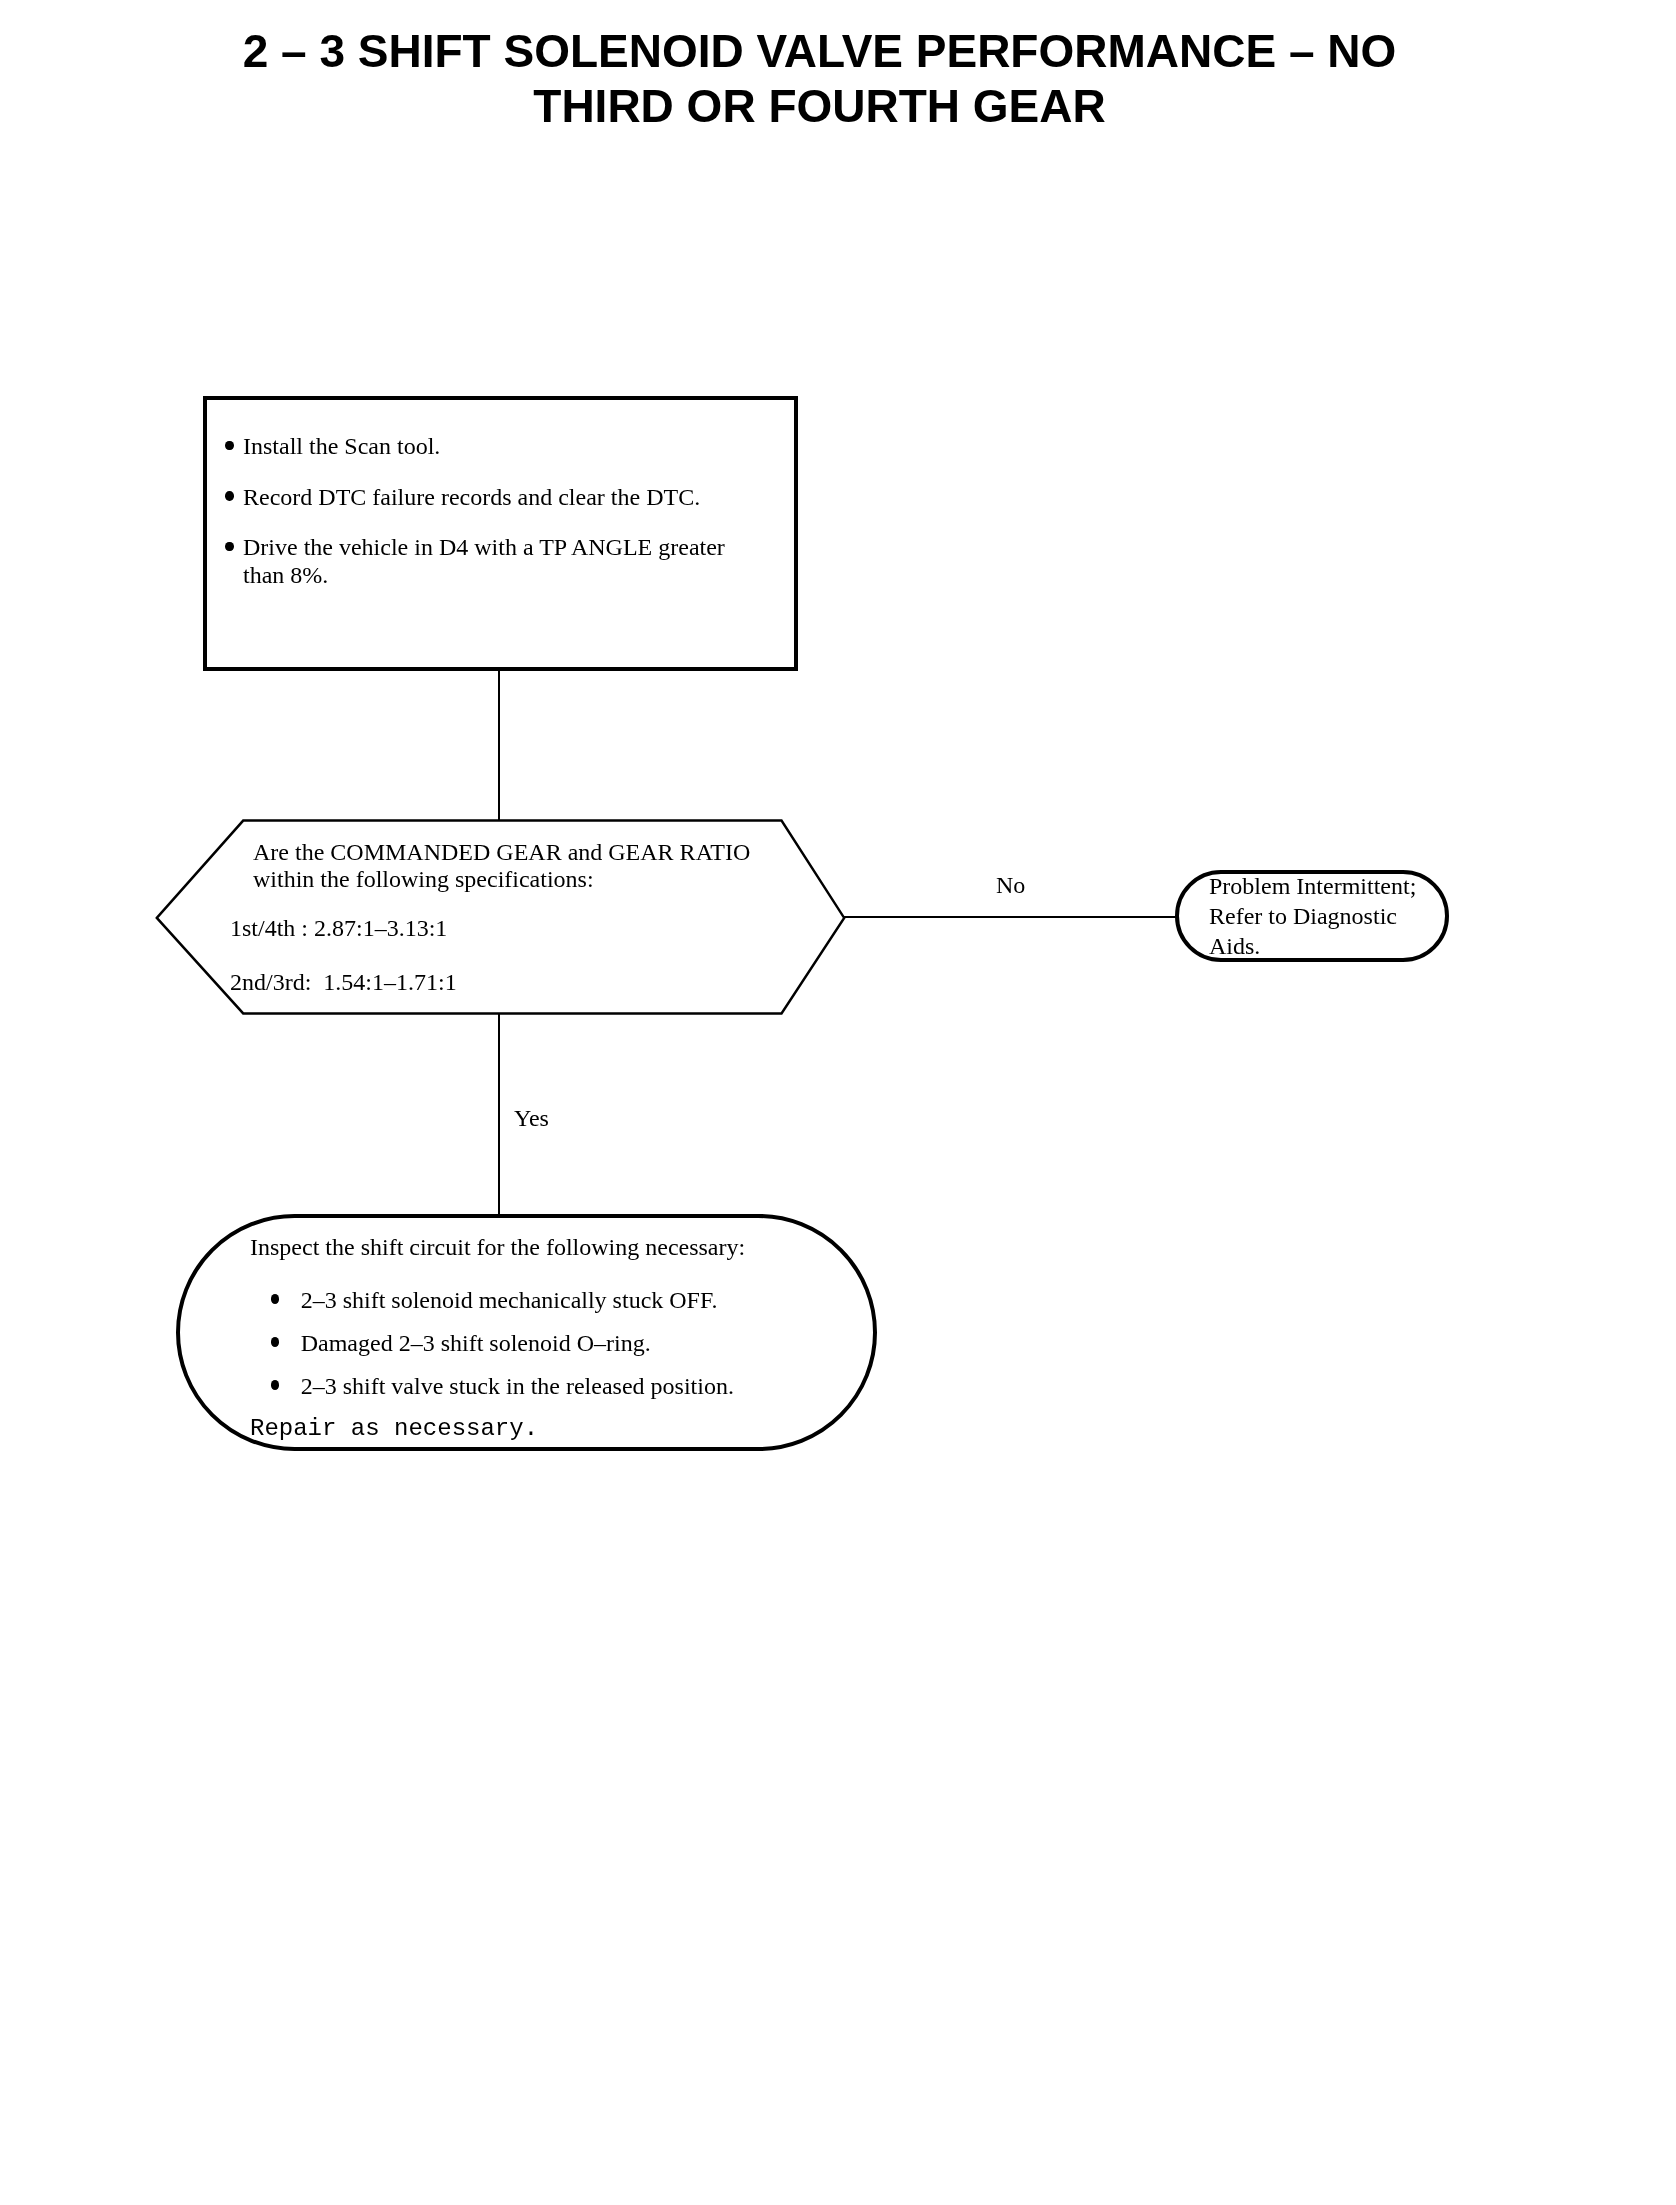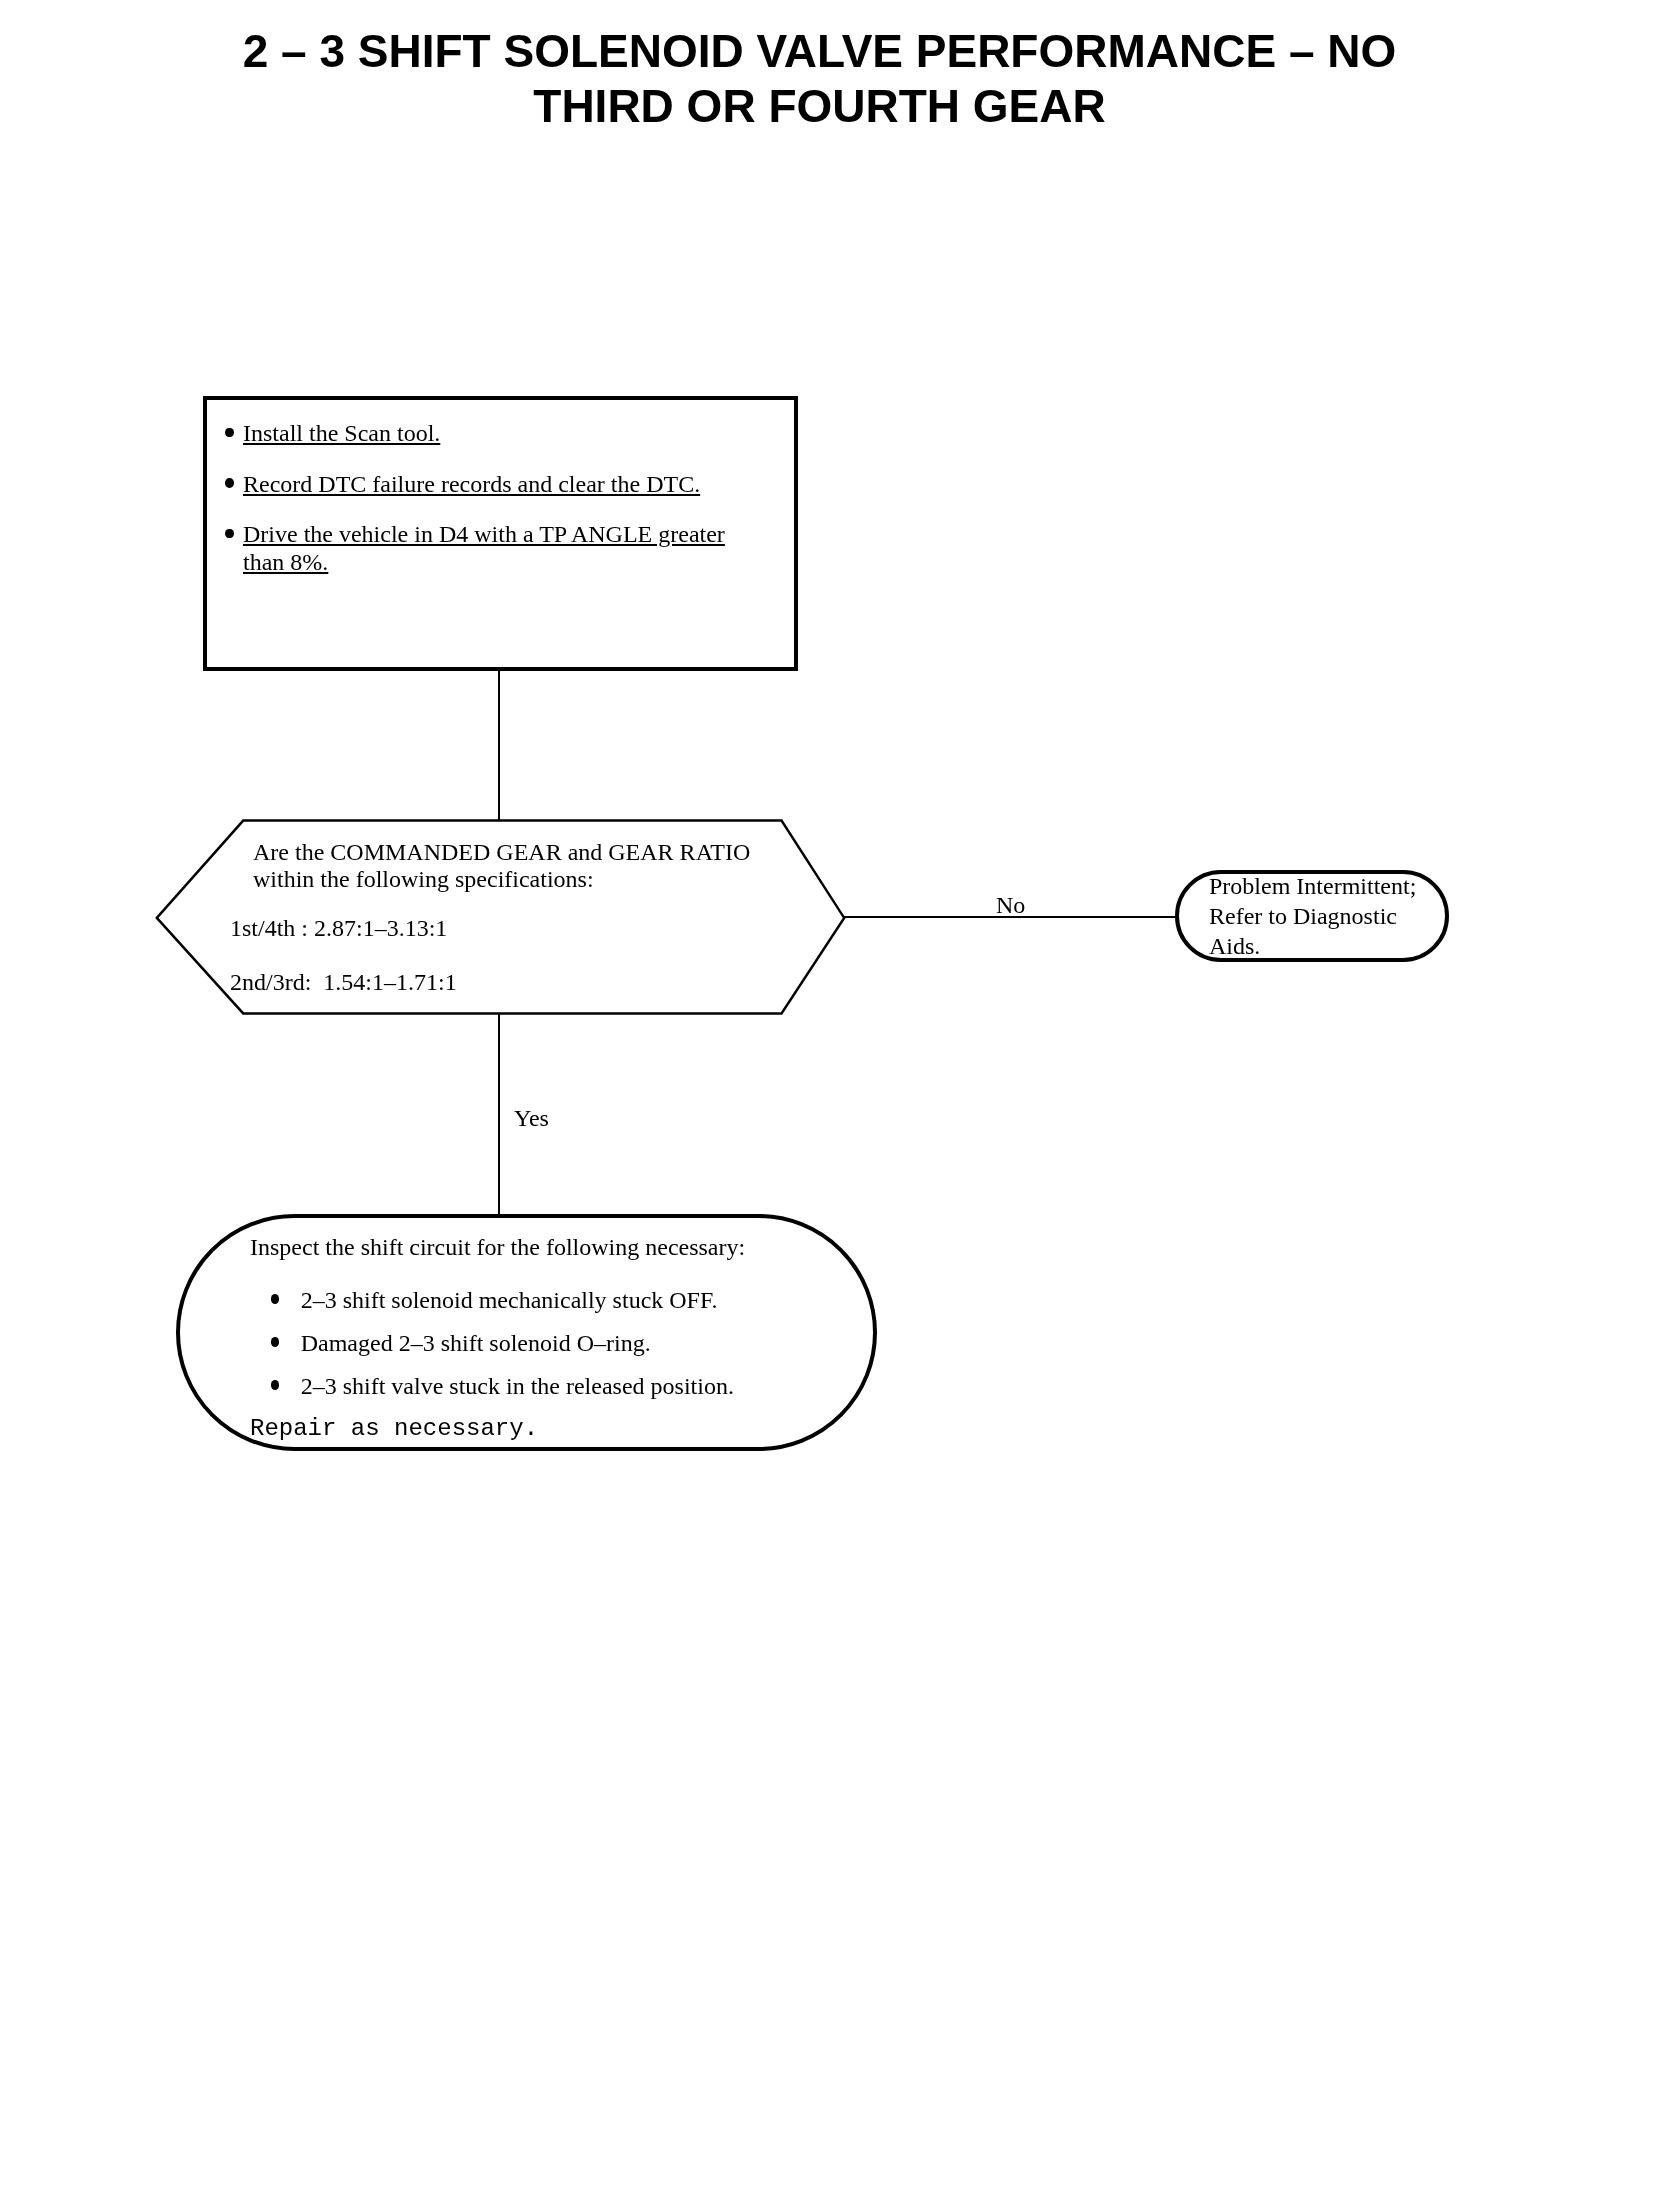--- a/index.html
+++ b/index.html
@@ -42,23 +42,22 @@
     left: 203px;
     top: 396px;
     width: 595px;
     height: 275px;
     border: 4.3px solid #000000;
     box-sizing: border-box;
     background: #ffffff;
   }
   #step1-box ul {
     list-style: none;
-    margin: 0;
-    padding: 19px 11px 0 18px;
-    text-decoration: underline;
+    margin: 13px;
+    padding: 19px 11px 0 5px;
   }
   #step1-box li {
     display: grid;
     grid-template-columns: 18px 1fr;
     margin-bottom: 22.5px;
     font-size: 24px;
     line-height: 28px;
   }
   .dot {
     width: 8.5px;
@@ -77,21 +76,21 @@
     width: 577px;
     font-size: 24px;
     line-height: 27px;
   }
   .spec { font-size: 24px; line-height: 27px; white-space: pre; }
   #decision-spec-1 { left: 230px; top: 915px; }
   #decision-spec-2 { left: 230px; top: 969px; }
 
   
   .branch-label { font-size: 24px; line-height: 27px; }
-  #no-label  { left: 996px; top: 892px; }
+  #no-label  { left: 996px; top: 872px; }
   #yes-label { left: 514px;  top: 1105px; }
 
   
   #no-stadium {
     left: 1175px;
     top: 870px;
     width: 274px;
     height: 92px;
     border: 4.9px solid #000000;
     border-radius: 49px;

